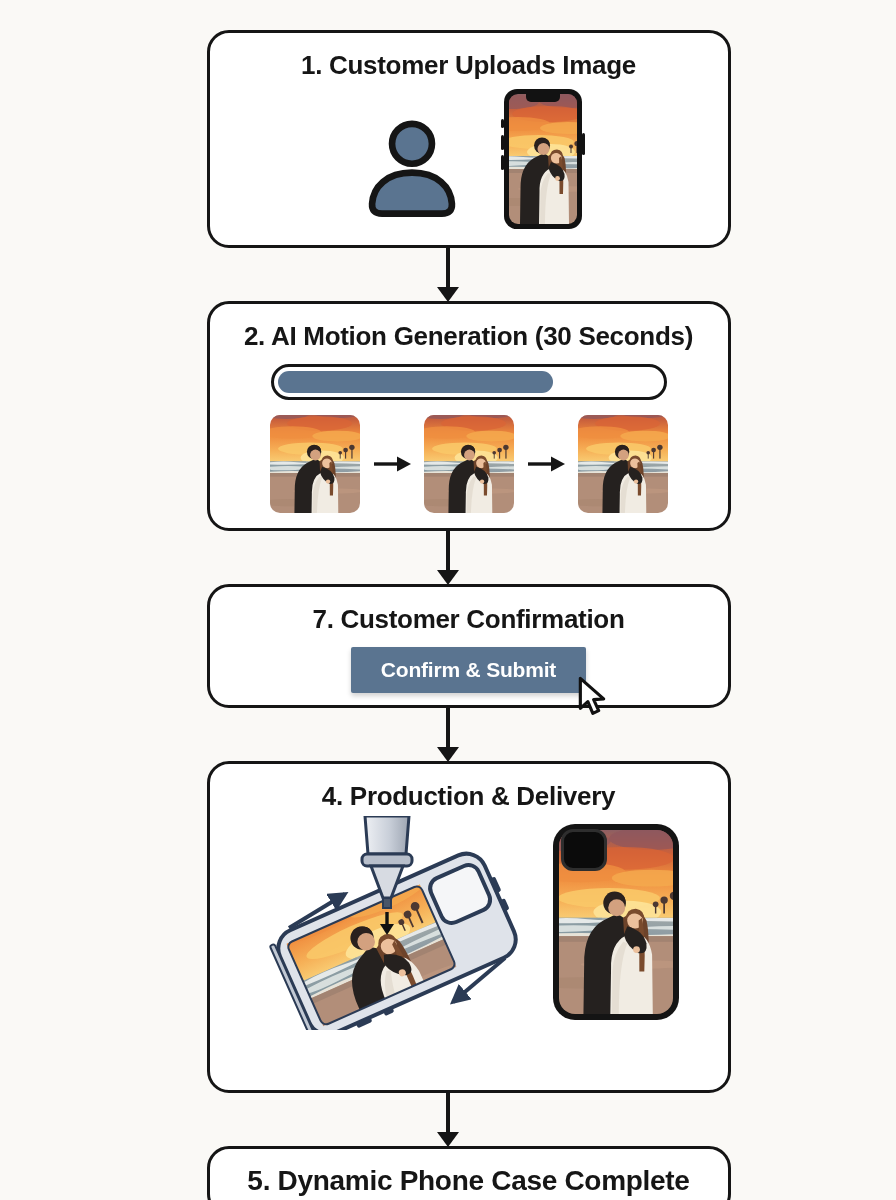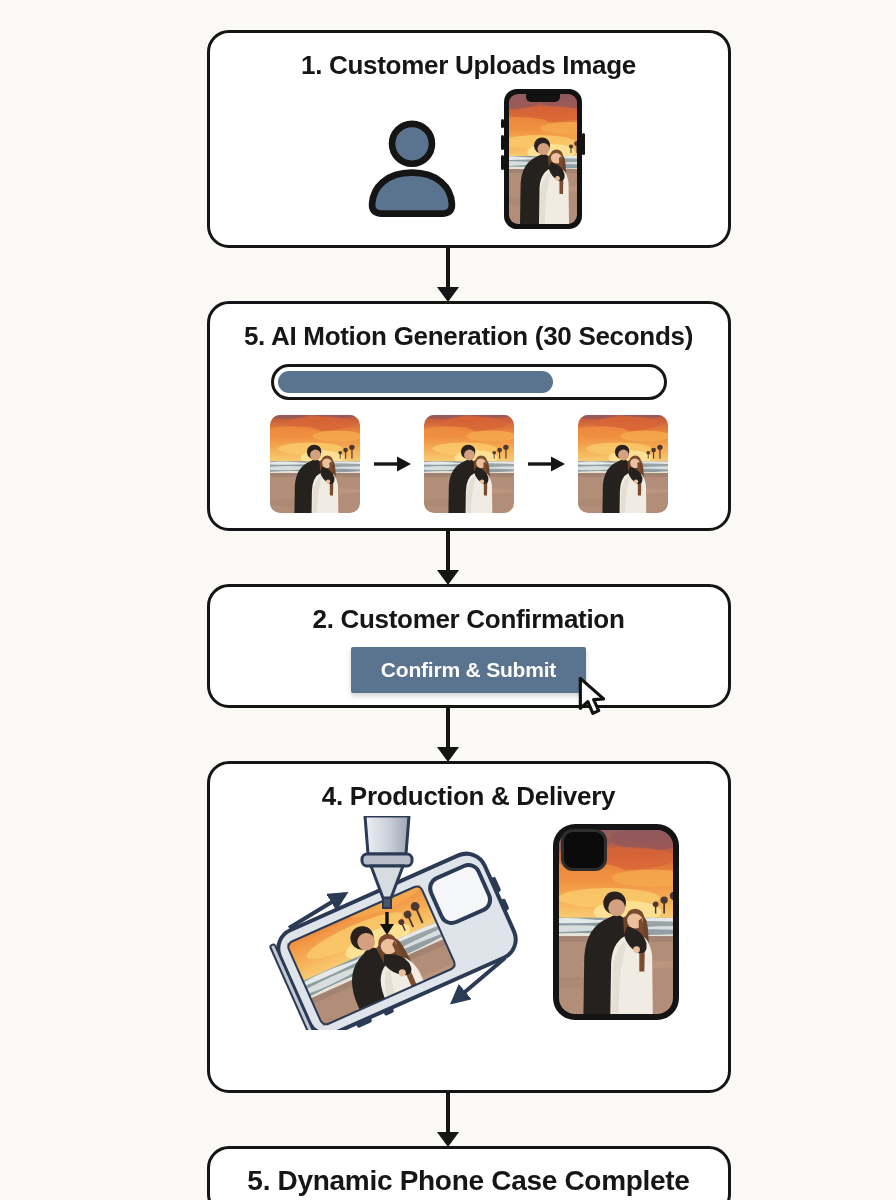--- a/index.html
+++ b/index.html
@@ -181,21 +181,21 @@
       </div>
     </div>
   </section>
 
   <svg class="connector" width="26" height="55" viewBox="0 0 26 55">
     <line x1="13" y1="0" x2="13" y2="42" stroke="#151515" stroke-width="4"></line>
     <polygon points="2,40 24,40 13,55" fill="#151515"></polygon>
   </svg>
 
   <section class="step-box box2">
-    <h2 class="step-title">5. AI Motion Generation (30 Seconds)</h2>
+    <h2 class="step-title">2. AI Motion Generation (30 Seconds)</h2>
     <div class="progress-track">
       <div class="progress-fill" style="width: 72%;"></div>
     </div>
     <div class="frames-row">
       <div class="frame photo">
         <svg viewBox="0 0 100 130" preserveAspectRatio="xMidYMid slice">
             <use href="#photo-scene"></use>
           </svg>
       </div>
       <svg class="arrow-right" width="40" height="18" viewBox="0 0 40 18">
@@ -218,21 +218,21 @@
       </div>
     </div>
   </section>
 
   <svg class="connector" width="26" height="55" viewBox="0 0 26 55">
     <line x1="13" y1="0" x2="13" y2="42" stroke="#151515" stroke-width="4"></line>
     <polygon points="2,40 24,40 13,55" fill="#151515"></polygon>
   </svg>
 
   <section class="step-box box3">
-    <h2 class="step-title">2. Customer Confirmation</h2>
+    <h2 class="step-title">7. Customer Confirmation</h2>
     <div class="btn-wrap">
       <button class="confirm-btn">Confirm &amp; Submit</button>
       <svg class="cursor-svg" viewBox="0 0 24 24">
         <path d="M5 2 L5 20 L9.5 16 L12.5 23 L16 21.4 L13 14.8 L19 14.3 Z" fill="#ffffff" stroke="#111111" stroke-width="1.9" stroke-linejoin="round"></path>
       </svg>
     </div>
   </section>
 
   <svg class="connector" width="26" height="55" viewBox="0 0 26 55">
     <line x1="13" y1="0" x2="13" y2="42" stroke="#151515" stroke-width="4"></line>

